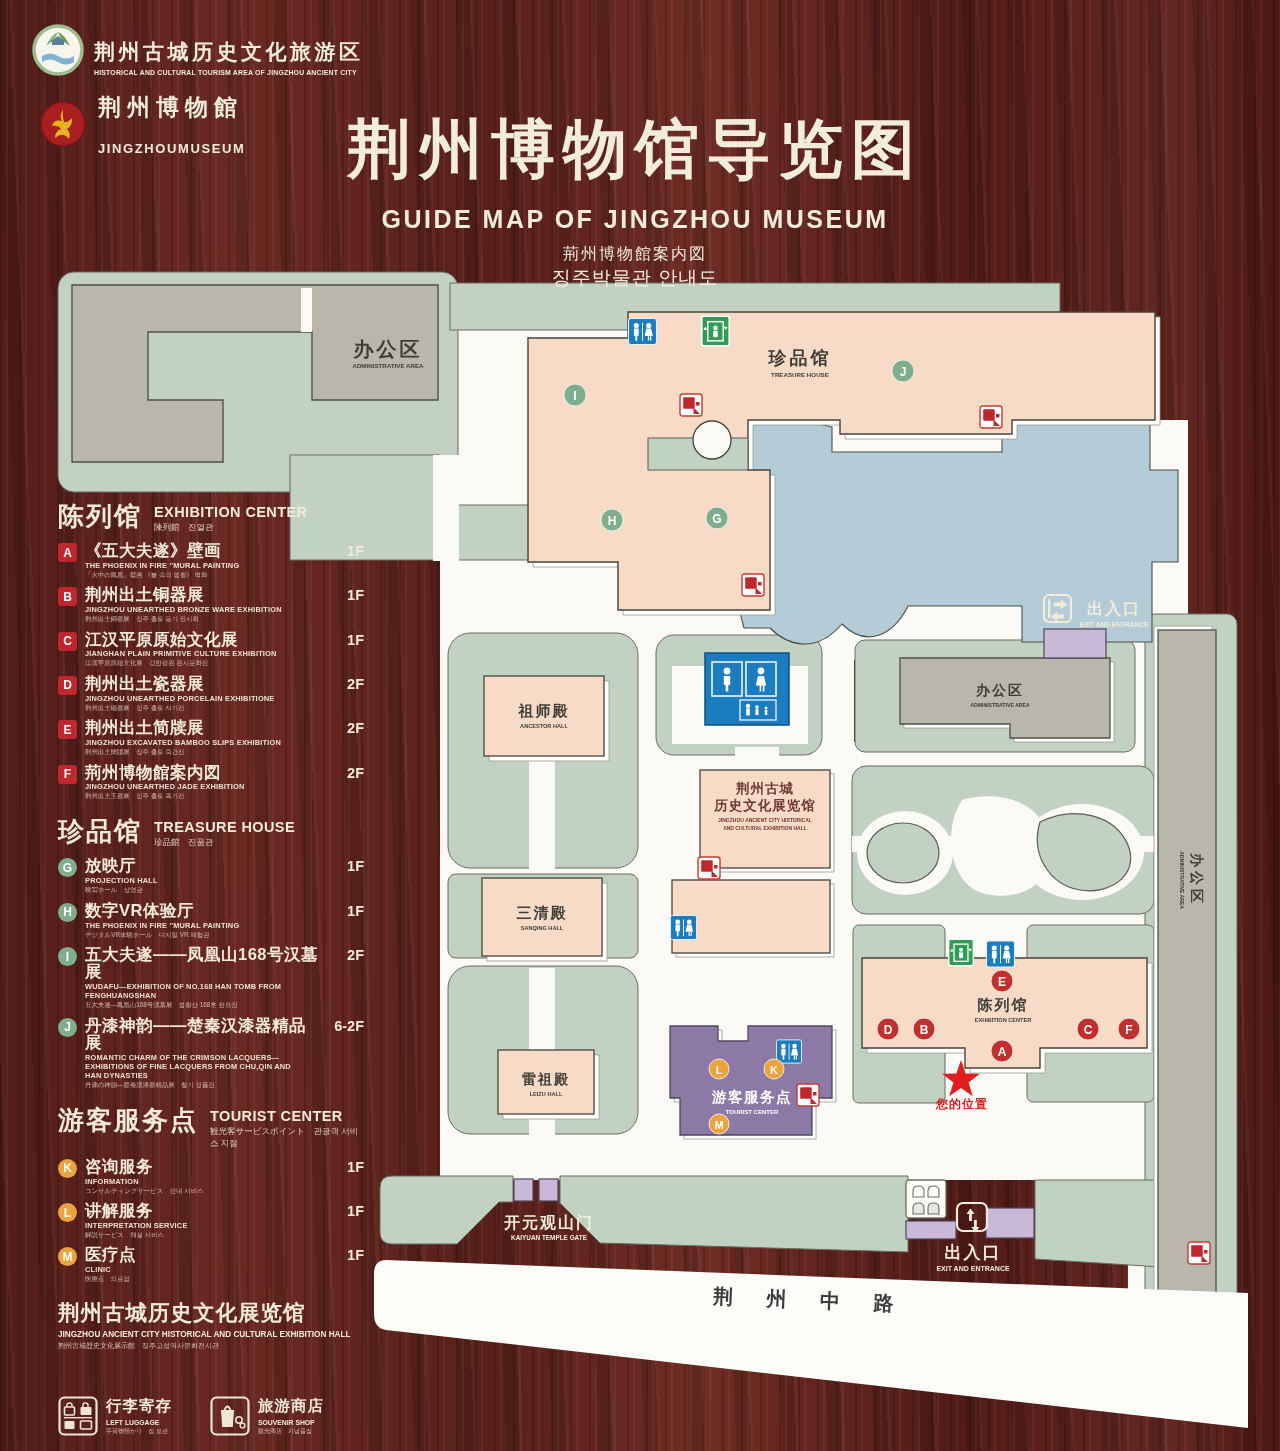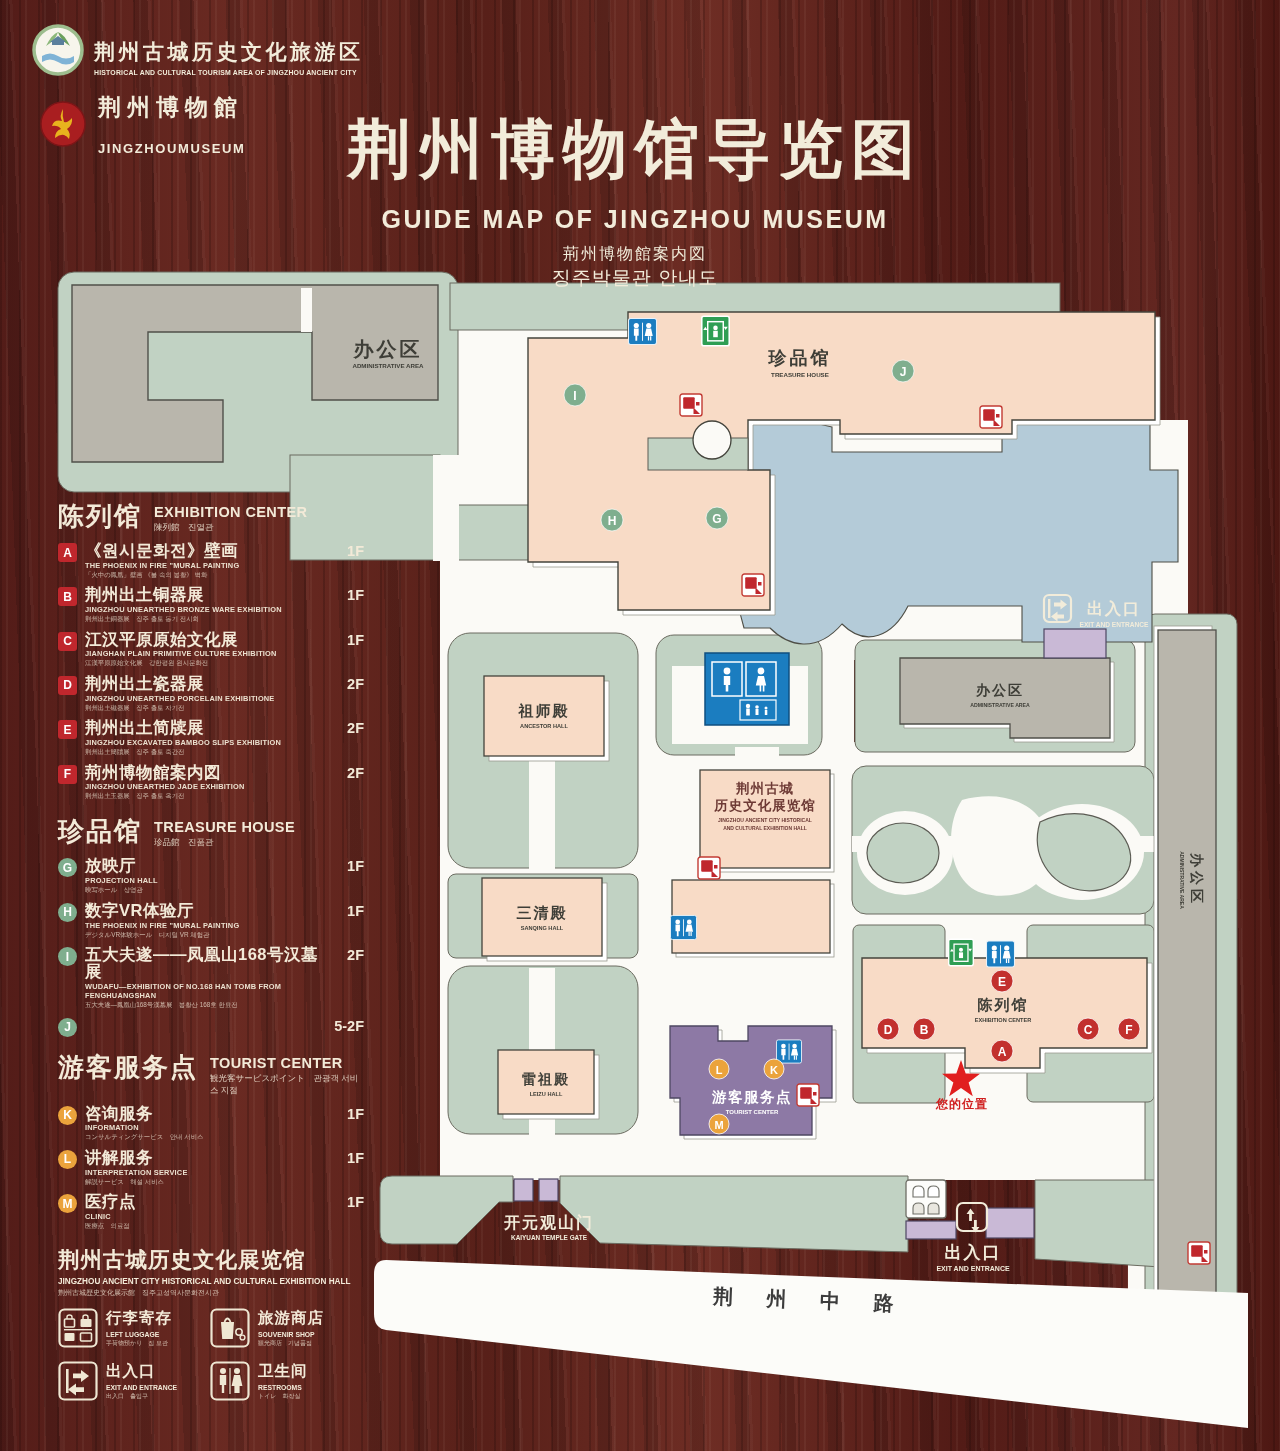--- a/index.html
+++ b/index.html
@@ -37,21 +37,21 @@
   .l-item .zh{font-size:16.5px;font-weight:bold;letter-spacing:.5px;line-height:1.05;}
   .l-item .en{font-size:7.4px;font-weight:bold;letter-spacing:.2px;margin-top:1.5px;opacity:.95;max-width:215px;}
   .l-item .sub{font-size:6.4px;opacity:.72;margin-top:1px;}
   .floor{position:absolute;right:0;top:1px;font-size:14.5px;font-weight:bold;}
   .sec-gap{margin-top:13px;}
   .hall-block{margin-top:14px;margin-bottom:10px;}
   .hall-block .zh{font-size:21.5px;font-weight:bold;letter-spacing:1px;white-space:nowrap;}
   .hall-block .en{font-size:8.2px;font-weight:bold;margin-top:3px;}
   .hall-block .sub{font-size:7px;opacity:.75;margin-top:2px;}
   .icon-grid{display:grid;grid-template-columns:152px 150px;row-gap:13px;margin-top:10px;}
-  .ig-cell{display:flex;gap:8px;align-items:flex-start;}
+  .ig-cell{display:flex;gap:8px;align-items:flex-start;margin-top:35px;}
   .ig-cell svg{flex:none;}
   .ig-cell .zh{font-size:15.5px;font-weight:bold;letter-spacing:1px;white-space:nowrap;}
   .ig-cell .en{font-size:6.8px;font-weight:bold;margin-top:2px;white-space:nowrap;}
   .ig-cell .sub{font-size:6px;opacity:.72;margin-top:1px;white-space:nowrap;}
   
   svg.map{position:absolute;inset:0;z-index:1;}
   svg text{font-family:"Liberation Sans", sans-serif;}
   .bld-zh{fill:#3e3e37;font-weight:bold;}
   .bld-en{fill:#3e3e37;font-weight:bold;}
   .wood-zh{fill:#f2ecda;font-weight:bold;}
@@ -395,21 +395,21 @@
     <div class="zh">陈列馆</div>
     <div>
         <div class="en">EXHIBITION CENTER</div>
          <div class="sub">陳列館　진열관</div>
       </div>
   </div>
 
   <div class="l-item">
     <div class="badge">A</div>
     <div>
-        <div class="zh">《원시문화전》壁画</div>
+        <div class="zh">《五大夫遂》壁画</div>
       <div class="en">THE PHOENIX IN FIRE "MURAL PAINTING</div>
       <div class="sub">「火中の鳳凰」壁画 《불 속의 봉황》 벽화</div>
       </div>
     <div class="floor">1F</div>
   </div>
   <div class="l-item">
     <div class="badge">B</div>
     <div>
         <div class="zh">荆州出土铜器展</div>
       <div class="en">JINGZHOU UNEARTHED BRONZE WARE EXHIBITION</div>
@@ -484,21 +484,26 @@
     <div class="badge circle green">I</div>
     <div>
         <div class="zh">五大夫遂——凤凰山168号汉墓展</div>
       <div class="en">WUDAFU—EXHIBITION OF NO.168 HAN TOMB FROM FENGHUANGSHAN</div>
       <div class="sub">五大夫遂—鳳凰山168号漢墓展　봉황산 168호 한묘전</div>
       </div>
     <div class="floor">2F</div>
   </div>
   <div class="l-item">
     <div class="badge circle green">J</div>
-    <div class="floor">5-2F</div>
+    <div>
+        <div class="zh">丹漆神韵——楚秦汉漆器精品展</div>
+      <div class="en">ROMANTIC CHARM OF THE CRIMSON LACQUERS— EXHIBITIONS OF FINE LACQUERS FROM CHU,QIN AND HAN DYNASTIES</div>
+      <div class="sub">丹漆の神韻—楚秦漢漆器精品展　칠기 정품전</div>
+      </div>
+    <div class="floor">6-2F</div>
   </div>
 
   <div class="sec-h sec-gap">
     <div class="zh">游客服务点</div>
     <div>
         <div class="en">TOURIST CENTER</div>
          <div class="sub">観光客サービスポイント　관광객 서비스 지점</div>
       </div>
   </div>
 

